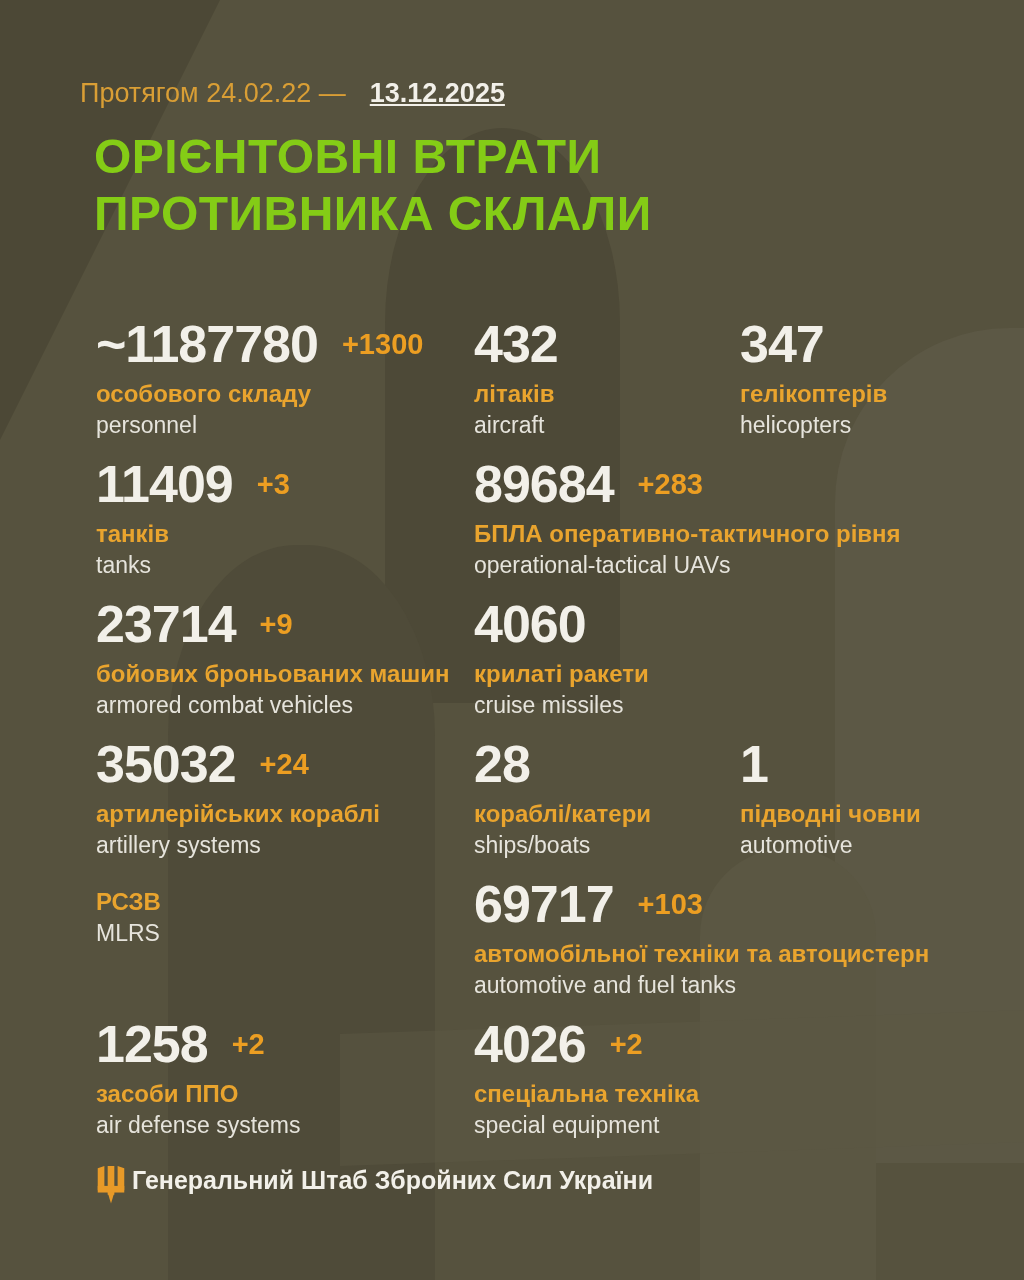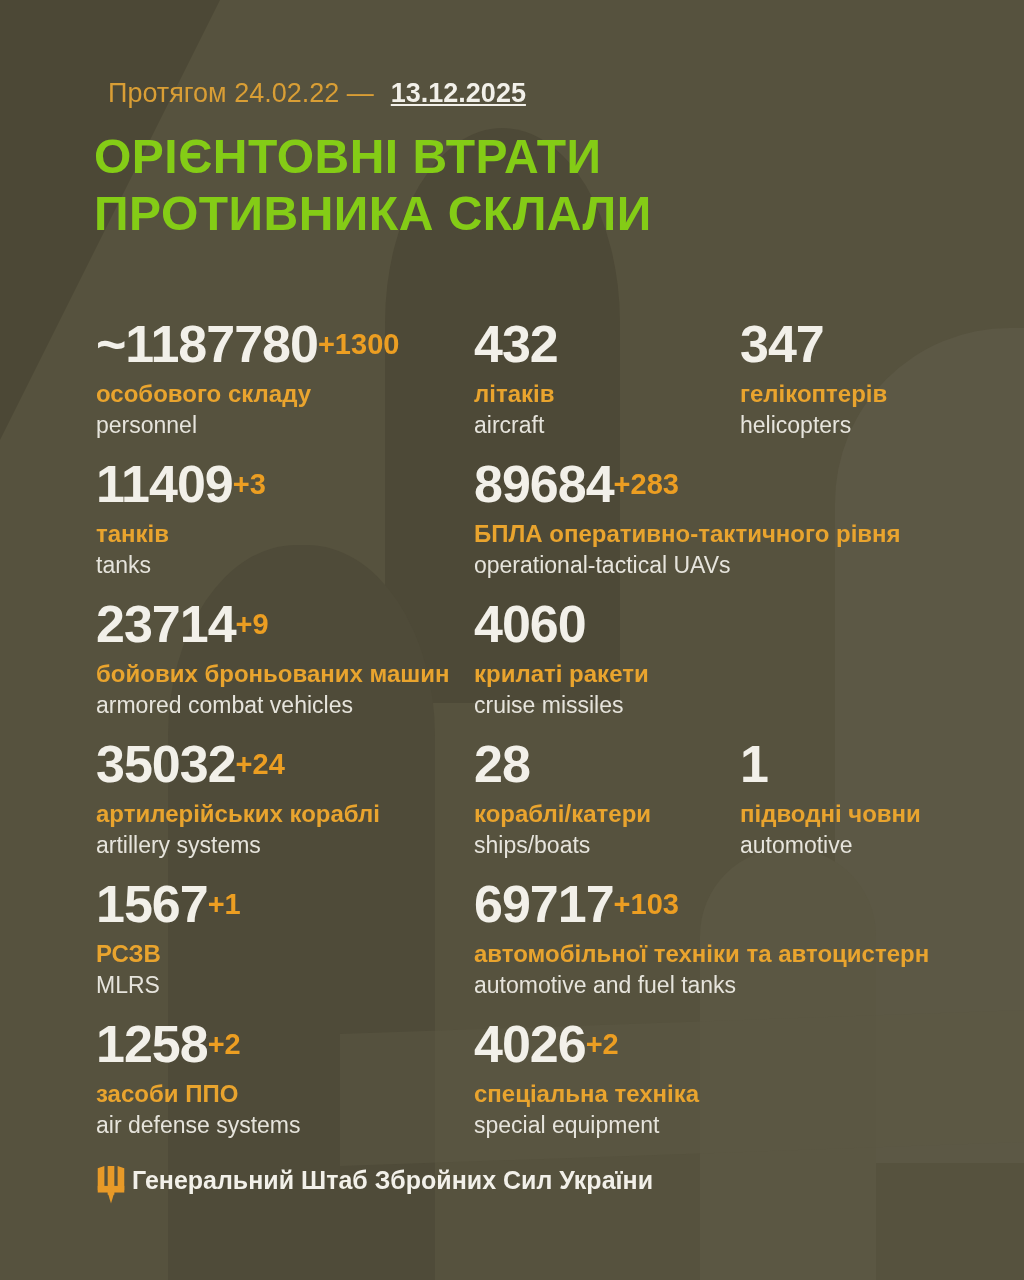--- a/index.html
+++ b/index.html
@@ -18,30 +18,30 @@
   .wm-left-prong{left:168px;top:545px;width:267px;height:735px;background:#4F4B39;
     border-radius:48% 48% 0 0 / 26% 26% 0 0;}
   .wm-right-arch{left:835px;top:328px;width:320px;height:835px;background:#5C5845;
     border-radius:175px 0 0 0;}
   .wm-br-prong{left:700px;top:848px;width:176px;height:432px;background:#5B5743;
     border-radius:88px 88px 0 0;}
   .wm-bottom-patch{left:340px;top:1022px;width:690px;height:132px;background:#5B5743;
     opacity:.5;transform:skewY(-2deg);}
   
   .content{position:absolute;inset:0;z-index:1;}
-  .date-line{position:absolute;left:108px;top:78px;font-size:27px;display:flex;gap:17px;align-items:flex-start;}
+  .date-line{position:absolute;left:80px;top:78px;font-size:27px;display:flex;gap:24px;align-items:flex-start;}
   .date-prefix{color:#D99E35;font-weight:400;}
   .date-value{color:#F2F0E9;font-weight:700;text-decoration:underline;}
   .title{position:absolute;left:94px;top:128px;color:#84cc16;font-weight:700;
     font-size:48px;line-height:57px;letter-spacing:.5px;}
   .stats{
     position:absolute;left:96px;top:318px;width:928px;
     display:grid;grid-template-columns:378px 266px 1fr;grid-auto-rows:140px;
   }
-  .stat .num-line{display:flex;align-items:flex-start;gap:0;}
+  .stat .num-line{display:flex;align-items:flex-start;gap:24px;}
   .stat .num{color:#F2F0E9;font-weight:700;font-size:52px;line-height:1;letter-spacing:-1px;white-space:nowrap;}
   .stat .delta{color:#EC9E22;font-weight:700;font-size:29px;line-height:1;padding-top:12px;letter-spacing:0;}
   .stat .ua{color:#E9A42E;font-weight:700;font-size:24px;line-height:1.15;margin-top:10px;white-space:nowrap;}
   .stat .en{color:#E6E4DC;font-weight:400;font-size:23px;line-height:1.2;margin-top:4px;white-space:nowrap;}
   .c1{grid-column:1;} .c2{grid-column:2;} .c3{grid-column:3;} .span2{grid-column:2 / 4;}
   .r1{grid-row:1;} .r2{grid-row:2;} .r3{grid-row:3;} .r4{grid-row:4;} .r5{grid-row:5;} .r6{grid-row:6;}
   .footer{position:absolute;left:96px;top:1166px;display:flex;align-items:flex-start;gap:6px;}
   .footer .org{color:#F2F0E9;font-weight:700;font-size:25px;}
   .tryzub{display:block;}
 </style>
@@ -147,24 +147,20 @@
     <div class="stat c3 r4">
       <div class="num-line">
           <span class="num">1</span>
           <span class="delta"></span>
         </div>
       <div class="ua">підводні човни</div>
       <div class="en">automotive</div>
     </div>
 
     <div class="stat c1 r5">
-      <div class="num-line">
-          <span class="num">1567</span>
-          <span class="delta">+1</span>
-        </div>
       <div class="ua">РСЗВ</div>
       <div class="en">MLRS</div>
     </div>
     <div class="stat span2 r5">
       <div class="num-line">
           <span class="num">69717</span>
           <span class="delta">+103</span>
         </div>
       <div class="ua">автомобільної техніки та автоцистерн</div>
       <div class="en">automotive and fuel tanks</div>

